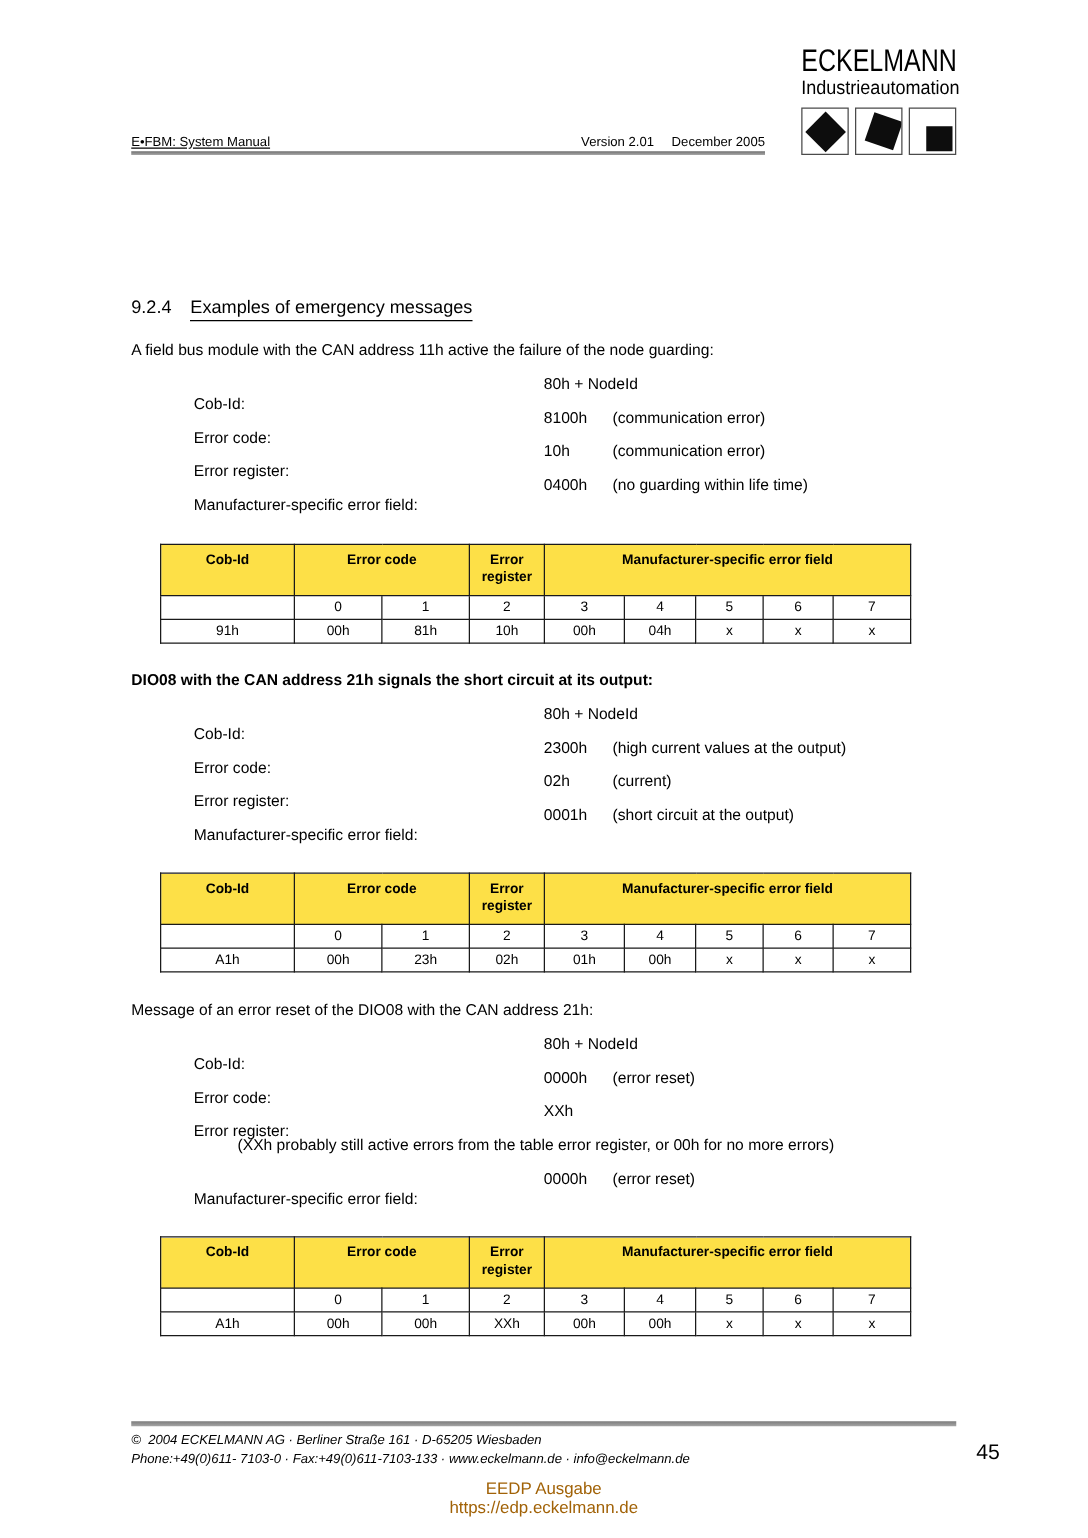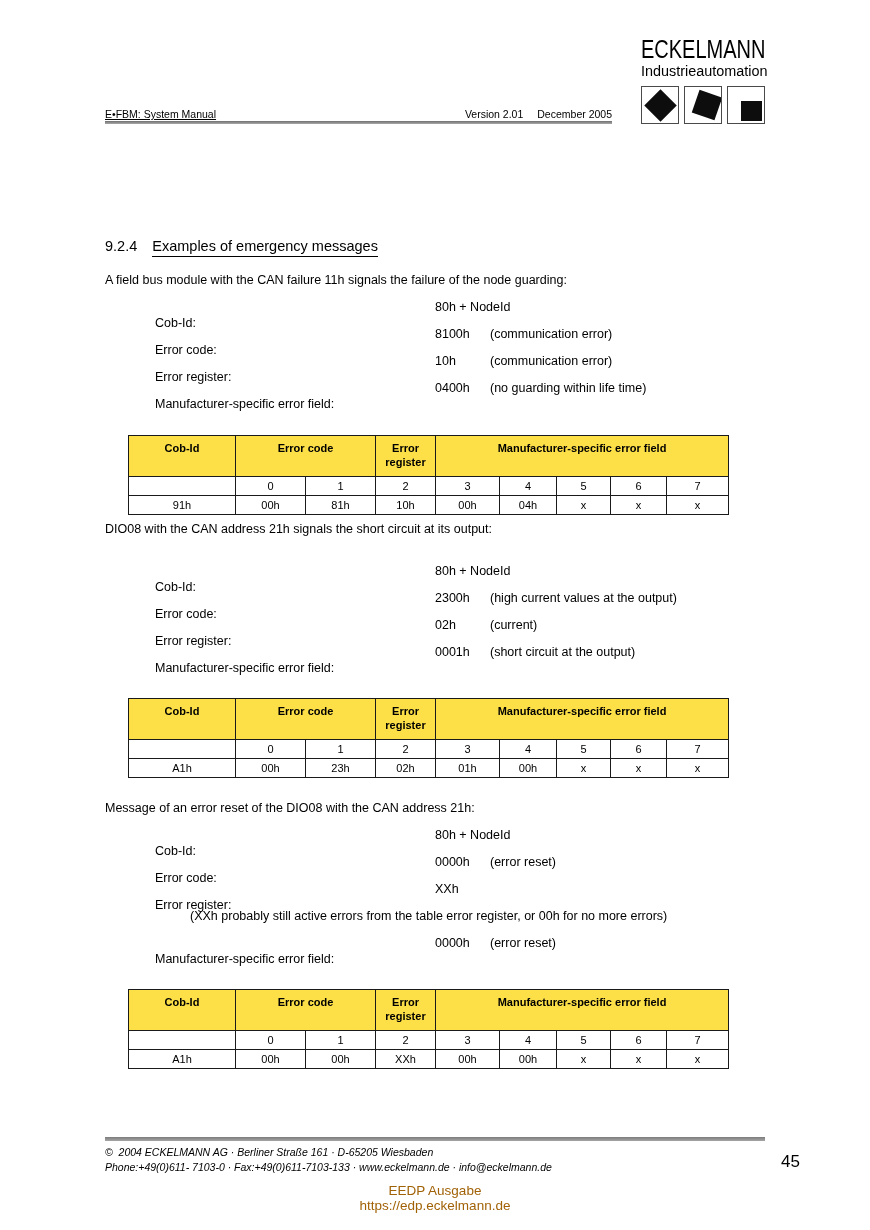--- a/index.html
+++ b/index.html
@@ -29,21 +29,21 @@
     position:relative;background:#fff;overflow:hidden;}
   .blk{position:absolute;background:#0d0d0d;}
   .blk1{width:23px;height:23px;left:7px;top:7px;transform:rotate(45deg);}
   .blk2{width:24px;height:24px;left:10px;top:6px;transform:rotate(19deg);}
   .blk3{width:21px;height:20px;right:2px;bottom:2px;}
   
   .heading{position:absolute;left:105px;top:238px;font-size:14.5px;}
   .heading-num{margin-right:15px;}
   .heading-title{border-bottom:1.5px solid #000;padding-bottom:2px;}
   .para{position:absolute;left:105px;font-size:12.5px;white-space:nowrap;}
-  .para1{top:273px;} .para2{top:522px;} .para3{top:801px;}
+  .para1{top:273px;} .para2{top:537px;font-weight:bold;} .para3{top:801px;}
   
   .kv-block{position:absolute;left:105px;font-size:12.5px;}
   .kv1{top:300px;} .kv2{top:564px;} .kv3{top:828px;}
   .kv{display:flex;height:27px;padding-left:50px;align-items:flex-start;}
   .kv-label{width:280px;flex:0 0 280px;margin-top:16px;}
   .kv-value{width:55px;flex:0 0 55px;white-space:nowrap;}
   .kv-note{white-space:nowrap;}
   .kv-aside{height:27px;padding-left:85px;white-space:nowrap;}
   
   .etable{position:absolute;left:128px;border-collapse:collapse;table-layout:fixed;
@@ -84,21 +84,21 @@
       <span class="lsq">
           <span class="blk blk3"></span>
         </span>
     </div>
   </div>
 
   <div class="heading">
     <span class="heading-num">9.2.4</span><span class="heading-title">Examples of emergency messages</span>
   </div>
 
-  <div class="para para1">A field bus module with the CAN failure 11h signals the failure of the node guarding:</div>
+  <div class="para para1">A field bus module with the CAN address 11h active the failure of the node guarding:</div>
   <div class="kv-block kv1">
     <div class="kv">
         <span class="kv-label">Cob-Id:</span>
         <span class="kv-value">80h + NodeId</span>
         <span class="kv-note"></span>
       </div>
     <div class="kv">
         <span class="kv-label">Error code:</span>
         <span class="kv-value">8100h</span>
         <span class="kv-note">(communication error)</span>

